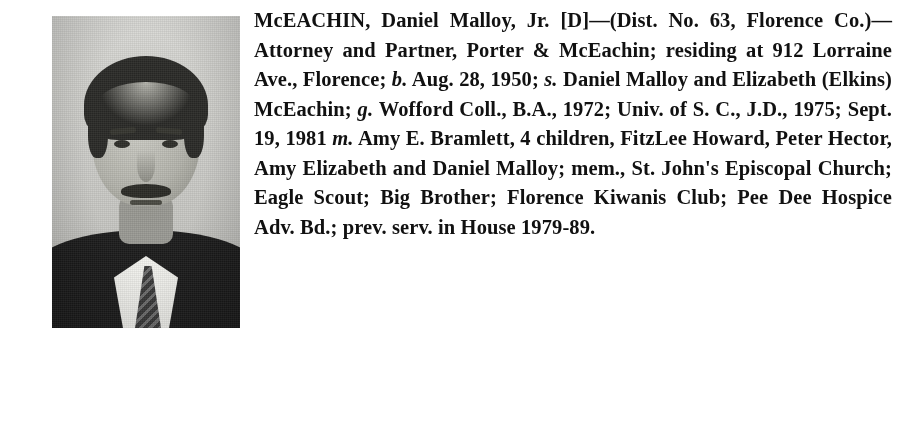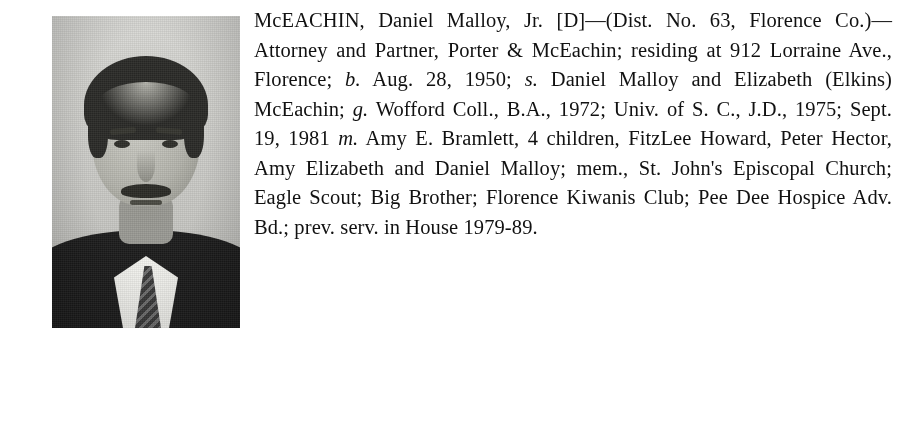--- a/index.html
+++ b/index.html
@@ -19,20 +19,21 @@
     height: 425px;
     background: #ffffff;
   }
   .entry {
     position: absolute;
     left: 0;
     top: 0;
     width: 900px;
     padding: 6px 8px 0 8px;
     box-sizing: border-box;
+    font-weight: bold;
   }
   .portrait {
     float: left;
     width: 188px;
     height: 312px;
     margin: 10px 14px 4px 44px;
     background: #c8c8c4;
     position: relative;
     overflow: hidden;
     border: 0;

